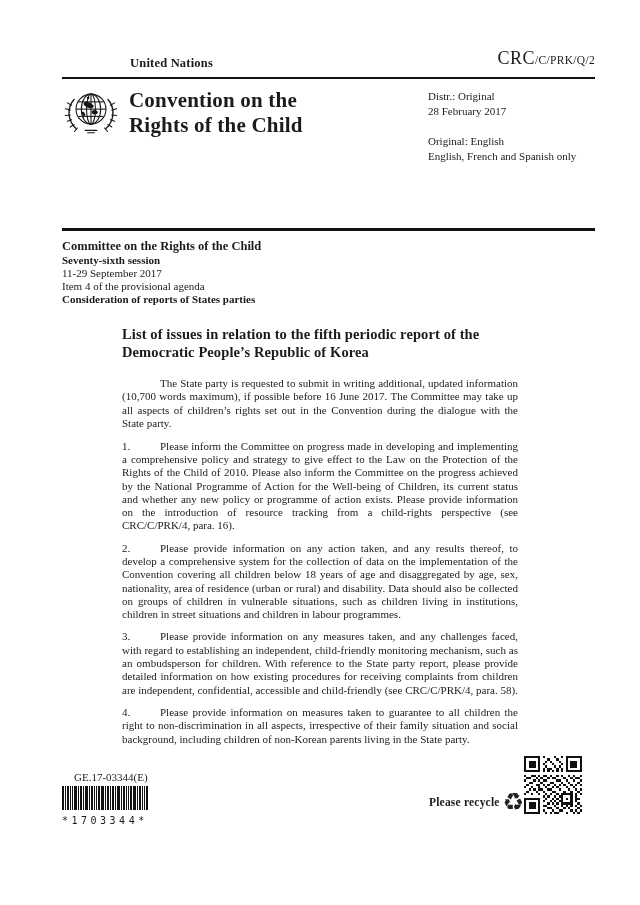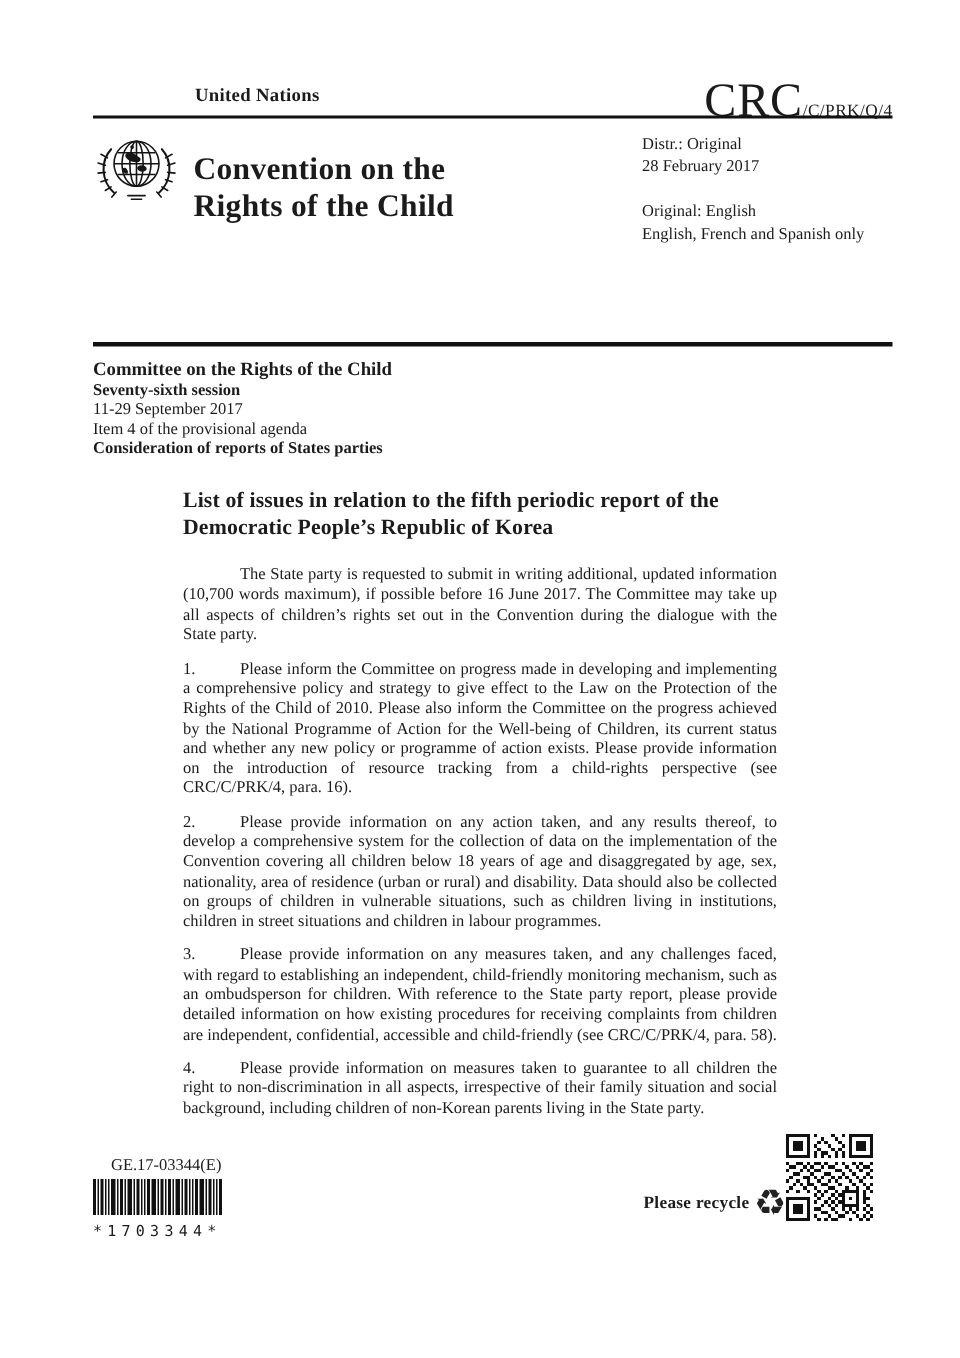--- a/index.html
+++ b/index.html
@@ -10,27 +10,27 @@
     background:#ffffff;
     font-family:"Liberation Serif", serif;
     color:#1b1b1b;
     overflow:hidden;
   }
   .abs { position:absolute; }
 
   
   .un-name { left:130px; top:56px; font-size:12.5px; font-weight:bold; letter-spacing:.2px; }
   .doc-symbol { right:45px; top:48px; text-align:right; white-space:nowrap; }
-  .doc-symbol .big { font-size:32px; letter-spacing:.5px;text-align:center; }
+  .doc-symbol .big { font-size:18px; letter-spacing:.5px;text-align:center; }
   .doc-symbol .small { font-size:11.5px; letter-spacing:.3px; }
   .rule-thin { left:62px; top:77px; width:533px; height:2px; background:#111; }
   .rule-thick { left:62px; top:228px; width:533px; height:3px; background:#111; }
 
   .emblem { left:62px; top:83px; width:58px; height:60px; }
-  .masthead { left:129px; top:100px; font-size:21px; font-weight:bold; line-height:25px; letter-spacing:.2px; }
+  .masthead { left:129px; top:88px; font-size:21px; font-weight:bold; line-height:25px; letter-spacing:.2px; }
 
   .distr-block { left:428px; top:89px; font-size:11px; line-height:14.5px; }
   .distr-block .gap { height:16px; }
 
   
   .session { left:62px; top:238px; font-size:11px; line-height:13px; }
   .session .committee { font-size:12.5px; font-weight:bold; line-height:16px; }
   .session .b { font-weight:bold; }
 
   
@@ -49,21 +49,21 @@
   .recycle-label { font-size:11.5px; font-weight:bold; letter-spacing:.2px; }
   .recycle-glyph { font-family:"DejaVu Sans", sans-serif; font-size:24px; line-height:22px; margin-left:3px; color:#222; }
   .qr { left:524px; top:756px; width:58px; height:58px; }
 </style>
 </head>
 <body>
 
 <div class="abs un-name">United Nations</div>
 
 <div class="abs doc-symbol">
-  <span class="big">CRC</span><span class="small">/C/PRK/Q/4</span>
+  <span class="big">CRC</span><span class="small">/C/PRK/Q/2</span>
 </div>
 
 <div class="abs rule-thin"></div>
 
 <svg class="abs emblem" viewBox="0 0 60 60">
   <g stroke="#151515" fill="none" stroke-width="1.1">
     <circle cx="30" cy="26" r="15.5"></circle>
     <ellipse cx="30" cy="26" rx="10" ry="15.5"></ellipse>
     <ellipse cx="30" cy="26" rx="4.6" ry="15.5"></ellipse>
     <line x1="30" y1="10.5" x2="30" y2="41.5"></line>

